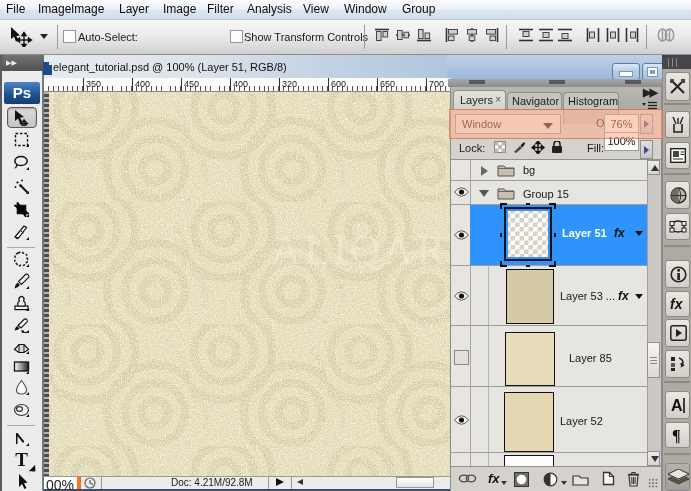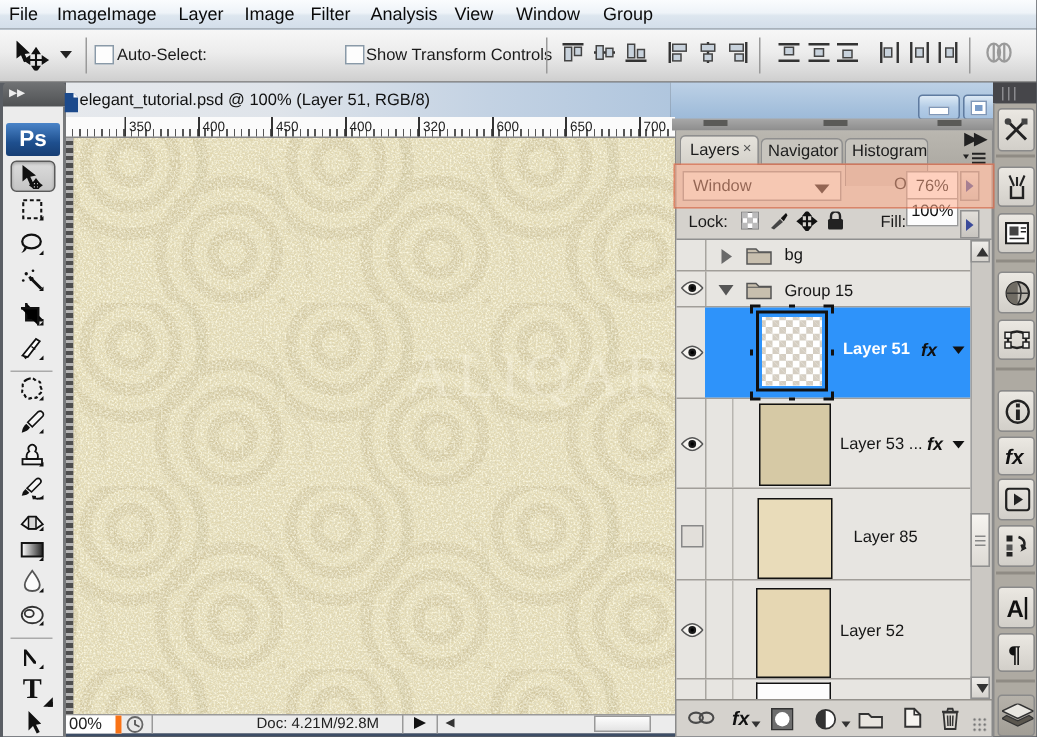--- a/index.html
+++ b/index.html
@@ -681,21 +681,21 @@
       </svg>
     </div>
   <div class="dbtn" style="top:394px;height:28px;background:linear-gradient(#b6b2aa,#a29e96)">
       <svg style="position:absolute;left:2px;top:5px" width="21" height="17" viewBox="0 0 21 17">
     <path d="M10.5 0 L21 5 L10.5 10 L0 5 Z" fill="#e8e6e0" stroke="#333" stroke-width="1"></path>
     <path d="M3 8 L0 10 L10.5 15 L21 10 L18 8 L10.5 11.5 Z" fill="#5a564e" stroke="#333" stroke-width="0.8"></path>
       </svg>
     </div>
 </div>
 
-<div class="abs" style="left:44px;top:477px;width:37px;height:12px;background:#fff;border-right:4px solid #f97316;font-size:11px;color:#222;padding-left:2px;box-sizing:border-box">00%</div>
+<div class="abs" style="left:44px;top:477px;width:37px;height:12px;background:#fff;border-right:4px solid #f97316;font-size:14px;color:#222;padding-left:2px;box-sizing:border-box">00%</div>
 <svg class="abs" style="left:84px;top:477px" width="12" height="12" viewBox="0 0 12 12">
   <circle cx="6" cy="6" r="5" fill="#e8e8e8" stroke="#666" stroke-width="1.2"></circle>
     <path d="M6 3 L6 6 L9 7.5" fill="none" stroke="#555" stroke-width="1.2"></path>
   </svg>
 <div class="abs" style="left:101px;top:476px;width:1px;height:13px;background:#999"></div>
 <div class="abs" style="left:171px;top:477px;font-size:10px;color:#222">Doc: 4.21M/92.8M</div>
 <div class="abs" style="left:268px;top:476px;width:1px;height:13px;background:#999"></div>
 <i class="abs" style="left:276px;top:478px;width:0;height:0;border-top:4px solid transparent;border-bottom:4px solid transparent;border-left:8px solid #111"></i>
 <div class="abs" style="left:291px;top:476px;width:1px;height:13px;background:#999"></div>
 <i class="abs" style="left:297px;top:479px;width:0;height:0;border-top:3.5px solid transparent;border-bottom:3.5px solid transparent;border-right:6px solid #333"></i>

